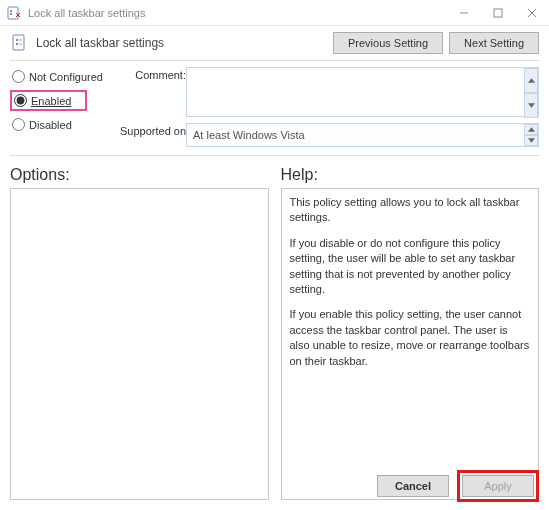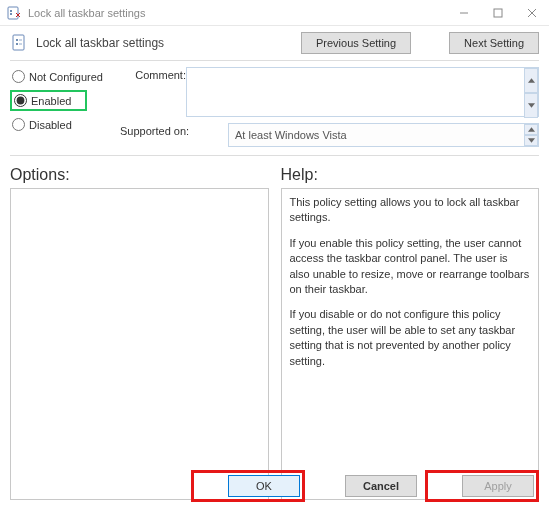--- a/index.html
+++ b/index.html
@@ -48,41 +48,41 @@
     height: 22px;
     padding: 1px 14px;
     background: #e1e1e1;
     border: 1px solid #adadad;
     font-size: 11px;
     color: #333;
     display: inline-flex;
     align-items: center;
     justify-content: center;
     min-width: 74px;
-    margin-left: 32px;
   }
   .btn--disabled { color: #a0a0a0; text-align: center; }
   .rule { height: 1px; background: #ddd; margin: 2px 10px 0 10px; }
   
   .midgrid {
     display: grid;
     grid-template-columns: 110px 66px 1fr;
     padding: 6px 10px 0 10px;
   }
   .radios { grid-column: 1; grid-row: 1 / span 3; padding-top: 2px; }
   .radio {
     display: flex; align-items: center; gap: 4px;
     margin-bottom: 6px;
     padding: 1px 4px 1px 2px;
     width: fit-content;
   }
   .radio input { margin: 0; accent-color: #333; }
   .radio--hl {
-    border: 2px solid #22c55e;
+    border: 2px solid #ec4899;
     padding: 2px 14px 2px 2px;
+    text-decoration: underline;
   }
   .label-right { text-align: right; padding-top: 2px; color: #333; }
   .txtarea {
     width: 100%;
     height: 50px;
     border: 1px solid #c5d6e8;
     background: #fff;
     resize: none;
     font: inherit;
     padding: 2px 4px;
@@ -100,21 +100,20 @@
     display: flex; align-items: center; justify-content: center;
   }
   .spin svg { width: 7px; height: 5px; fill: #666; }
   .supported-val {
     height: 24px;
     border: 1px solid #c5d6e8;
     background: #fdfdfd;
     display: flex; align-items: center;
     padding: 0 6px;
     color: #555;
-    margin-left: 42px;
   }
   
   .optionhelp {
     display: grid;
     grid-template-columns: 1fr 12px 1fr;
     padding: 10px 10px 0 10px;
     align-items: start;
   }
   .oh-label { font-size: 16px; color: #333; padding-bottom: 4px; }
   .pane {
@@ -252,26 +251,23 @@
 
 <div class="optionhelp">
   <div class="oh-label" style="grid-column:1;grid-row:1;">Options:</div>
   <div></div>
   <div class="oh-label" style="grid-column:3;grid-row:1;">Help:</div>
 
   <div class="pane" style="grid-column:1;grid-row:2;"></div>
   <div style="grid-column:2;grid-row:2;"></div>
   <div class="pane help" style="grid-column:3;grid-row:2;">
     <p>This policy setting allows you to lock all taskbar settings.</p>
+    <p>If you disable or do not configure this policy setting, the user will be able to set any taskbar setting that is not prevented by another policy setting.</p>
     <p>If you enable this policy setting, the user cannot access the taskbar control panel. The user is also unable to resize, move or rearrange toolbars on their taskbar.</p>
-    <p>If you disable or do not configure this policy setting, the user will be able to set any taskbar setting that is not prevented by another policy setting.</p>
   </div>
 </div>
 
 <div class="footer">
-  <span class="hl-red">
-    <button class="btn btn--focus" style="min-width:72px;">OK</button>
-  </span>
   <button class="btn" style="min-width:72px;font-weight:bold;">Cancel</button>
   <span class="hl-red">
     <button class="btn btn--disabled" style="min-width:72px;">Apply</button>
   </span>
 </div>
 
 </body></html>

